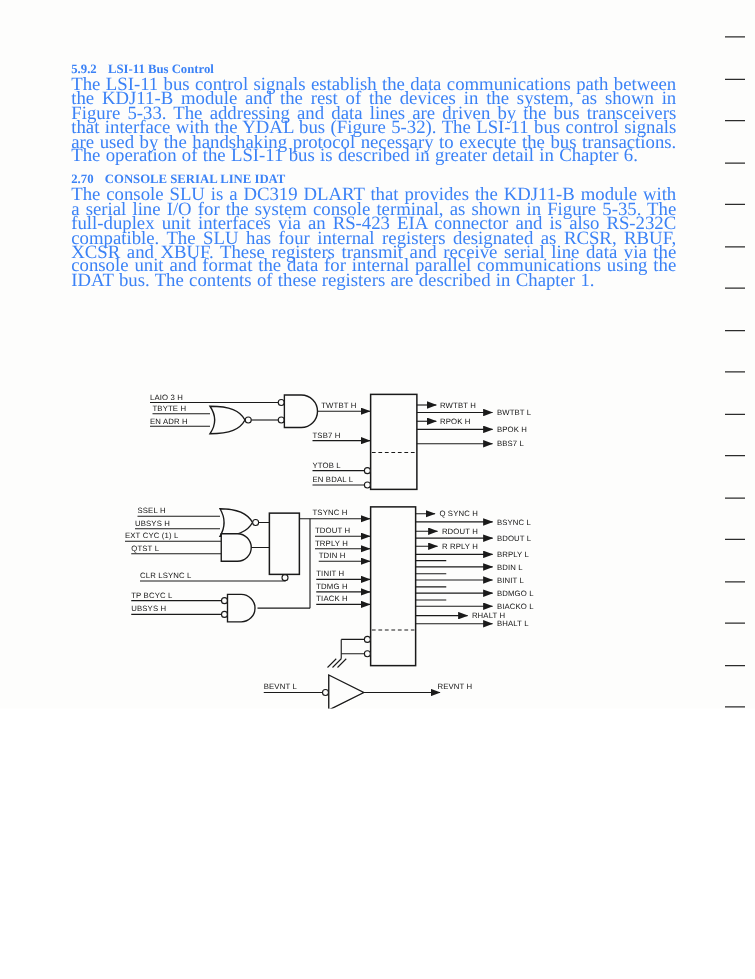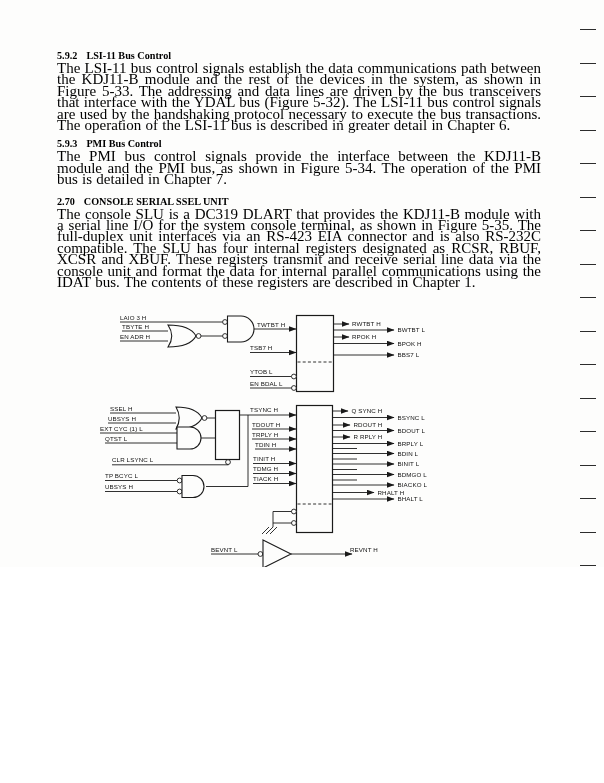--- a/index.html
+++ b/index.html
@@ -1,18 +1,18 @@
 <!DOCTYPE html>
 <html><head>
 <meta charset="utf-8">
 <style>
   html,body{margin:0;padding:0;background:#ffffff;}
   .page{
     position:relative;width:604px;height:567px;background:#fdfdfc;overflow:hidden;
-    font-family:"Liberation Serif",serif;color:#000000;
+    font-family:"Liberation Serif",serif;color:#3b82f6;
   }
   .content{position:absolute;left:57px;top:50px;width:484px;}
   .sec-head{margin:0;font-size:10.2px;font-weight:700;line-height:12px;}
   .sec-head .num{margin-right:9px;}
   .sec-body{
     margin:1px 0 0 0;font-size:15px;line-height:11.4px;
     text-align:justify;word-spacing:0.5px;
   }
   .sec{margin:0;}
   .sec + .sec{margin-top:7px;}
@@ -36,25 +36,21 @@
 <body>
 
 <div class="page">
 
   <div class="content">
     <div class="sec">
       <h3 class="sec-head"><span class="num">5.9.2</span><span>LSI-11 Bus Control</span></h3>
       <p class="sec-body">The LSI-11 bus control signals establish the data communications path between the KDJ11-B module and the rest of the devices in the system, as shown in Figure 5-33. The addressing and data lines are driven by the bus transceivers that interface with the YDAL bus (Figure 5-32). The LSI-11 bus control signals are used by the handshaking protocol necessary to execute the bus transactions. The operation of the LSI-11 bus is described in greater detail in Chapter 6.</p>
     </div>
     <div class="sec">
-      <h3 class="sec-head"><span class="num">5.9.3</span><span>PMI Bus Control</span></h3>
-      <p class="sec-body">The PMI bus control signals provide the interface between the KDJ11-B module and the PMI bus, as shown in Figure 5-34. The operation of the PMI bus is detailed in Chapter 7.</p>
-    </div>
-    <div class="sec">
-      <h3 class="sec-head"><span class="num">2.70</span><span>CONSOLE SERIAL SSEL UNIT</span></h3>
+      <h3 class="sec-head"><span class="num">2.70</span><span>CONSOLE SERIAL LINE IDAT</span></h3>
       <p class="sec-body">The console SLU is a DC319 DLART that provides the KDJ11-B module with a serial line I/O for the system console terminal, as shown in Figure 5-35. The full-duplex unit interfaces via an RS-423 EIA connector and is also RS-232C compatible. The SLU has four internal registers designated as RCSR, RBUF, XCSR and XBUF. These registers transmit and receive serial line data via the console unit and format the data for internal parallel communications using the IDAT bus. The contents of these registers are described in Chapter 1.</p>
     </div>
   </div>
 
   <svg class="diagram" width="604" height="783" viewBox="0 0 604 783">
     <defs>
       <marker id="arr" viewBox="0 0 8 6" refX="7.5" refY="3" markerWidth="8" markerHeight="6" orient="auto" markerUnits="userSpaceOnUse">
         <path d="M0,0 L8,3 L0,6 Z" fill="#1a1a1a"></path>
       </marker>
     </defs>

